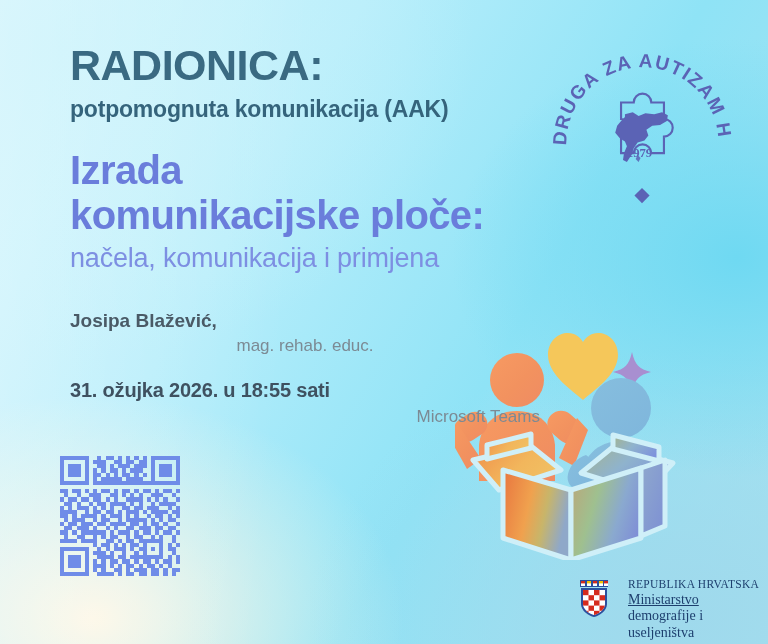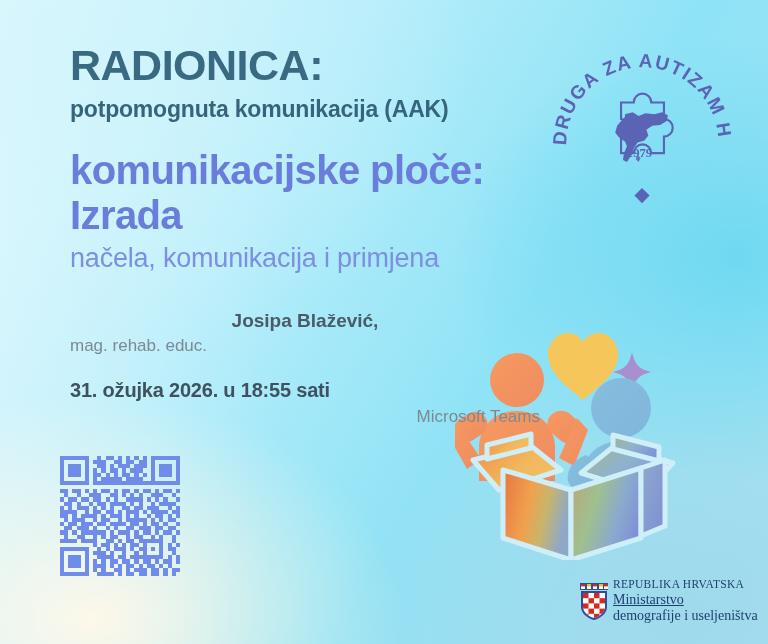--- a/index.html
+++ b/index.html
@@ -36,62 +36,62 @@
     font-size:40px;font-weight:bold;color:#6a7ddb;
     line-height:1.12;margin:26px 0 0 0;letter-spacing:-.6px;
   }
   .t-h1 span{display:block;}
   .t-sub{
     font-size:27px;font-weight:normal;color:#7d8fe2;
     margin:4px 0 0 0;line-height:1.2;letter-spacing:-.2px;
   }
   .t-speaker{
     font-size:19px;font-weight:bold;color:#4a5a66;
-    margin:36px 0 0 0;line-height:1.2;text-align:center;
+    margin:36px 0 0 0;line-height:1.2;
   }
   .t-speaker-role{
-    font-size:17px;color:#7c8a94;margin:3px 0 0 0;line-height:1.2;
+    font-size:17px;color:#7c8a94;margin:3px 0 0 0;line-height:1.2;text-align:center;
   }
   .t-date{
     font-size:20px;font-weight:bold;color:#3f5160;
     margin:22px 0 0 0;line-height:1.2;letter-spacing:-.2px;
   }
   .t-platform{
     font-size:17px;color:#7c8a94;margin:5px 0 0 0;line-height:1.2;text-align:right;
   }
 
   
   #qr{position:absolute;left:60px;top:456px;width:120px;height:120px;z-index:5;}
 
   
   #assoc{position:absolute;left:545px;top:42px;width:195px;height:195px;z-index:5;}
 
   
   #illo{position:absolute;left:455px;top:305px;width:235px;height:255px;z-index:4;}
 
   
-  #ministry{position:absolute;left:578px;top:578px;z-index:6;display:flex;align-items:center;gap:3px;}
+  #ministry{position:absolute;left:578px;top:578px;z-index:6;display:flex;gap:18px;}
   #ministry .coa{width:32px;height:40px;flex:0 0 auto;}
   #ministry .mtext{font-family:"Liberation Serif",serif;color:#1d3f6e;line-height:1.18;}
   #ministry .m1{font-size:11.5px;letter-spacing:.3px;}
   #ministry .m2{font-size:14px;text-decoration:underline;}
   #ministry .m3{font-size:14px;}
 </style>
 </head>
 <body>
 
 <div id="poster">
 
   <div class="textcol">
     <div class="t-radionica">RADIONICA:</div>
     <div class="t-aak">potpomognuta komunikacija (AAK)</div>
 
     <div class="t-h1">
+      <span>Izrada</span>
       <span>komunikacijske ploče:</span>
-      <span>Izrada</span>
     </div>
     <div class="t-sub">načela, komunikacija i primjena</div>
 
     <div class="t-speaker">Josipa Blažević,</div>
     <div class="t-speaker-role">mag. rehab. educ.</div>
 
     <div class="t-date">31. ožujka 2026. u 18:55 sati</div>
     <div class="t-platform">Microsoft Teams</div>
   </div>
 

